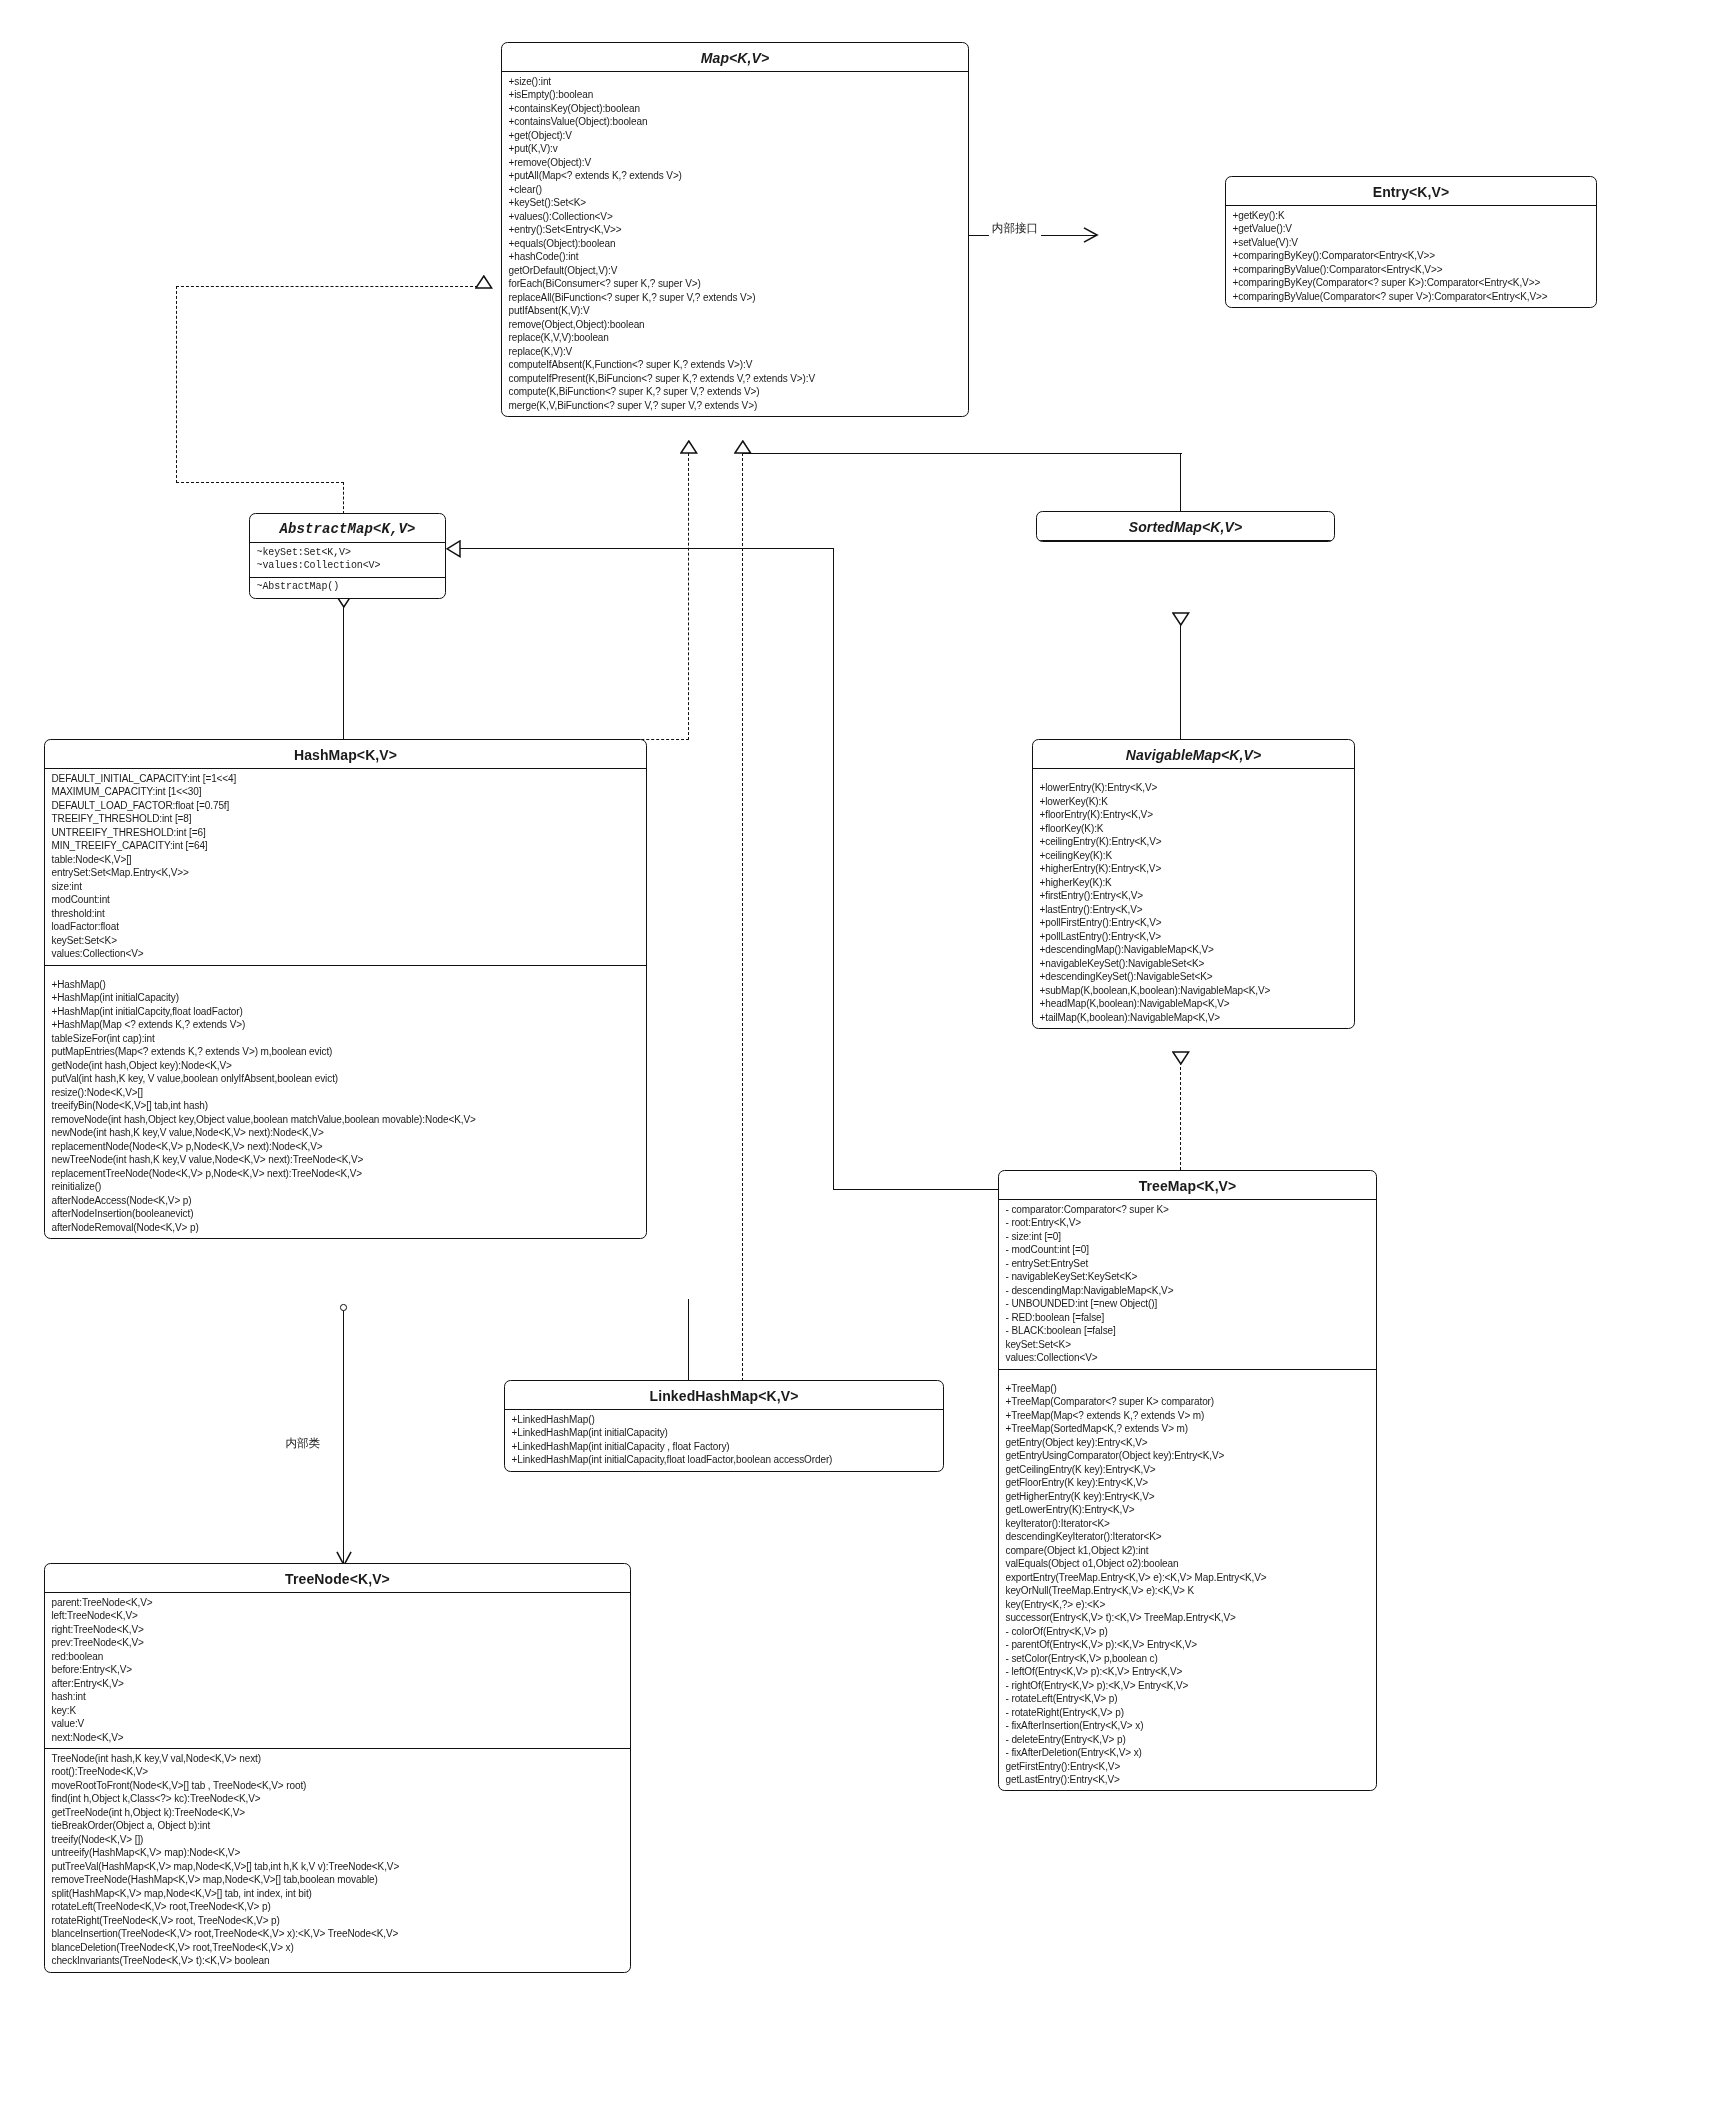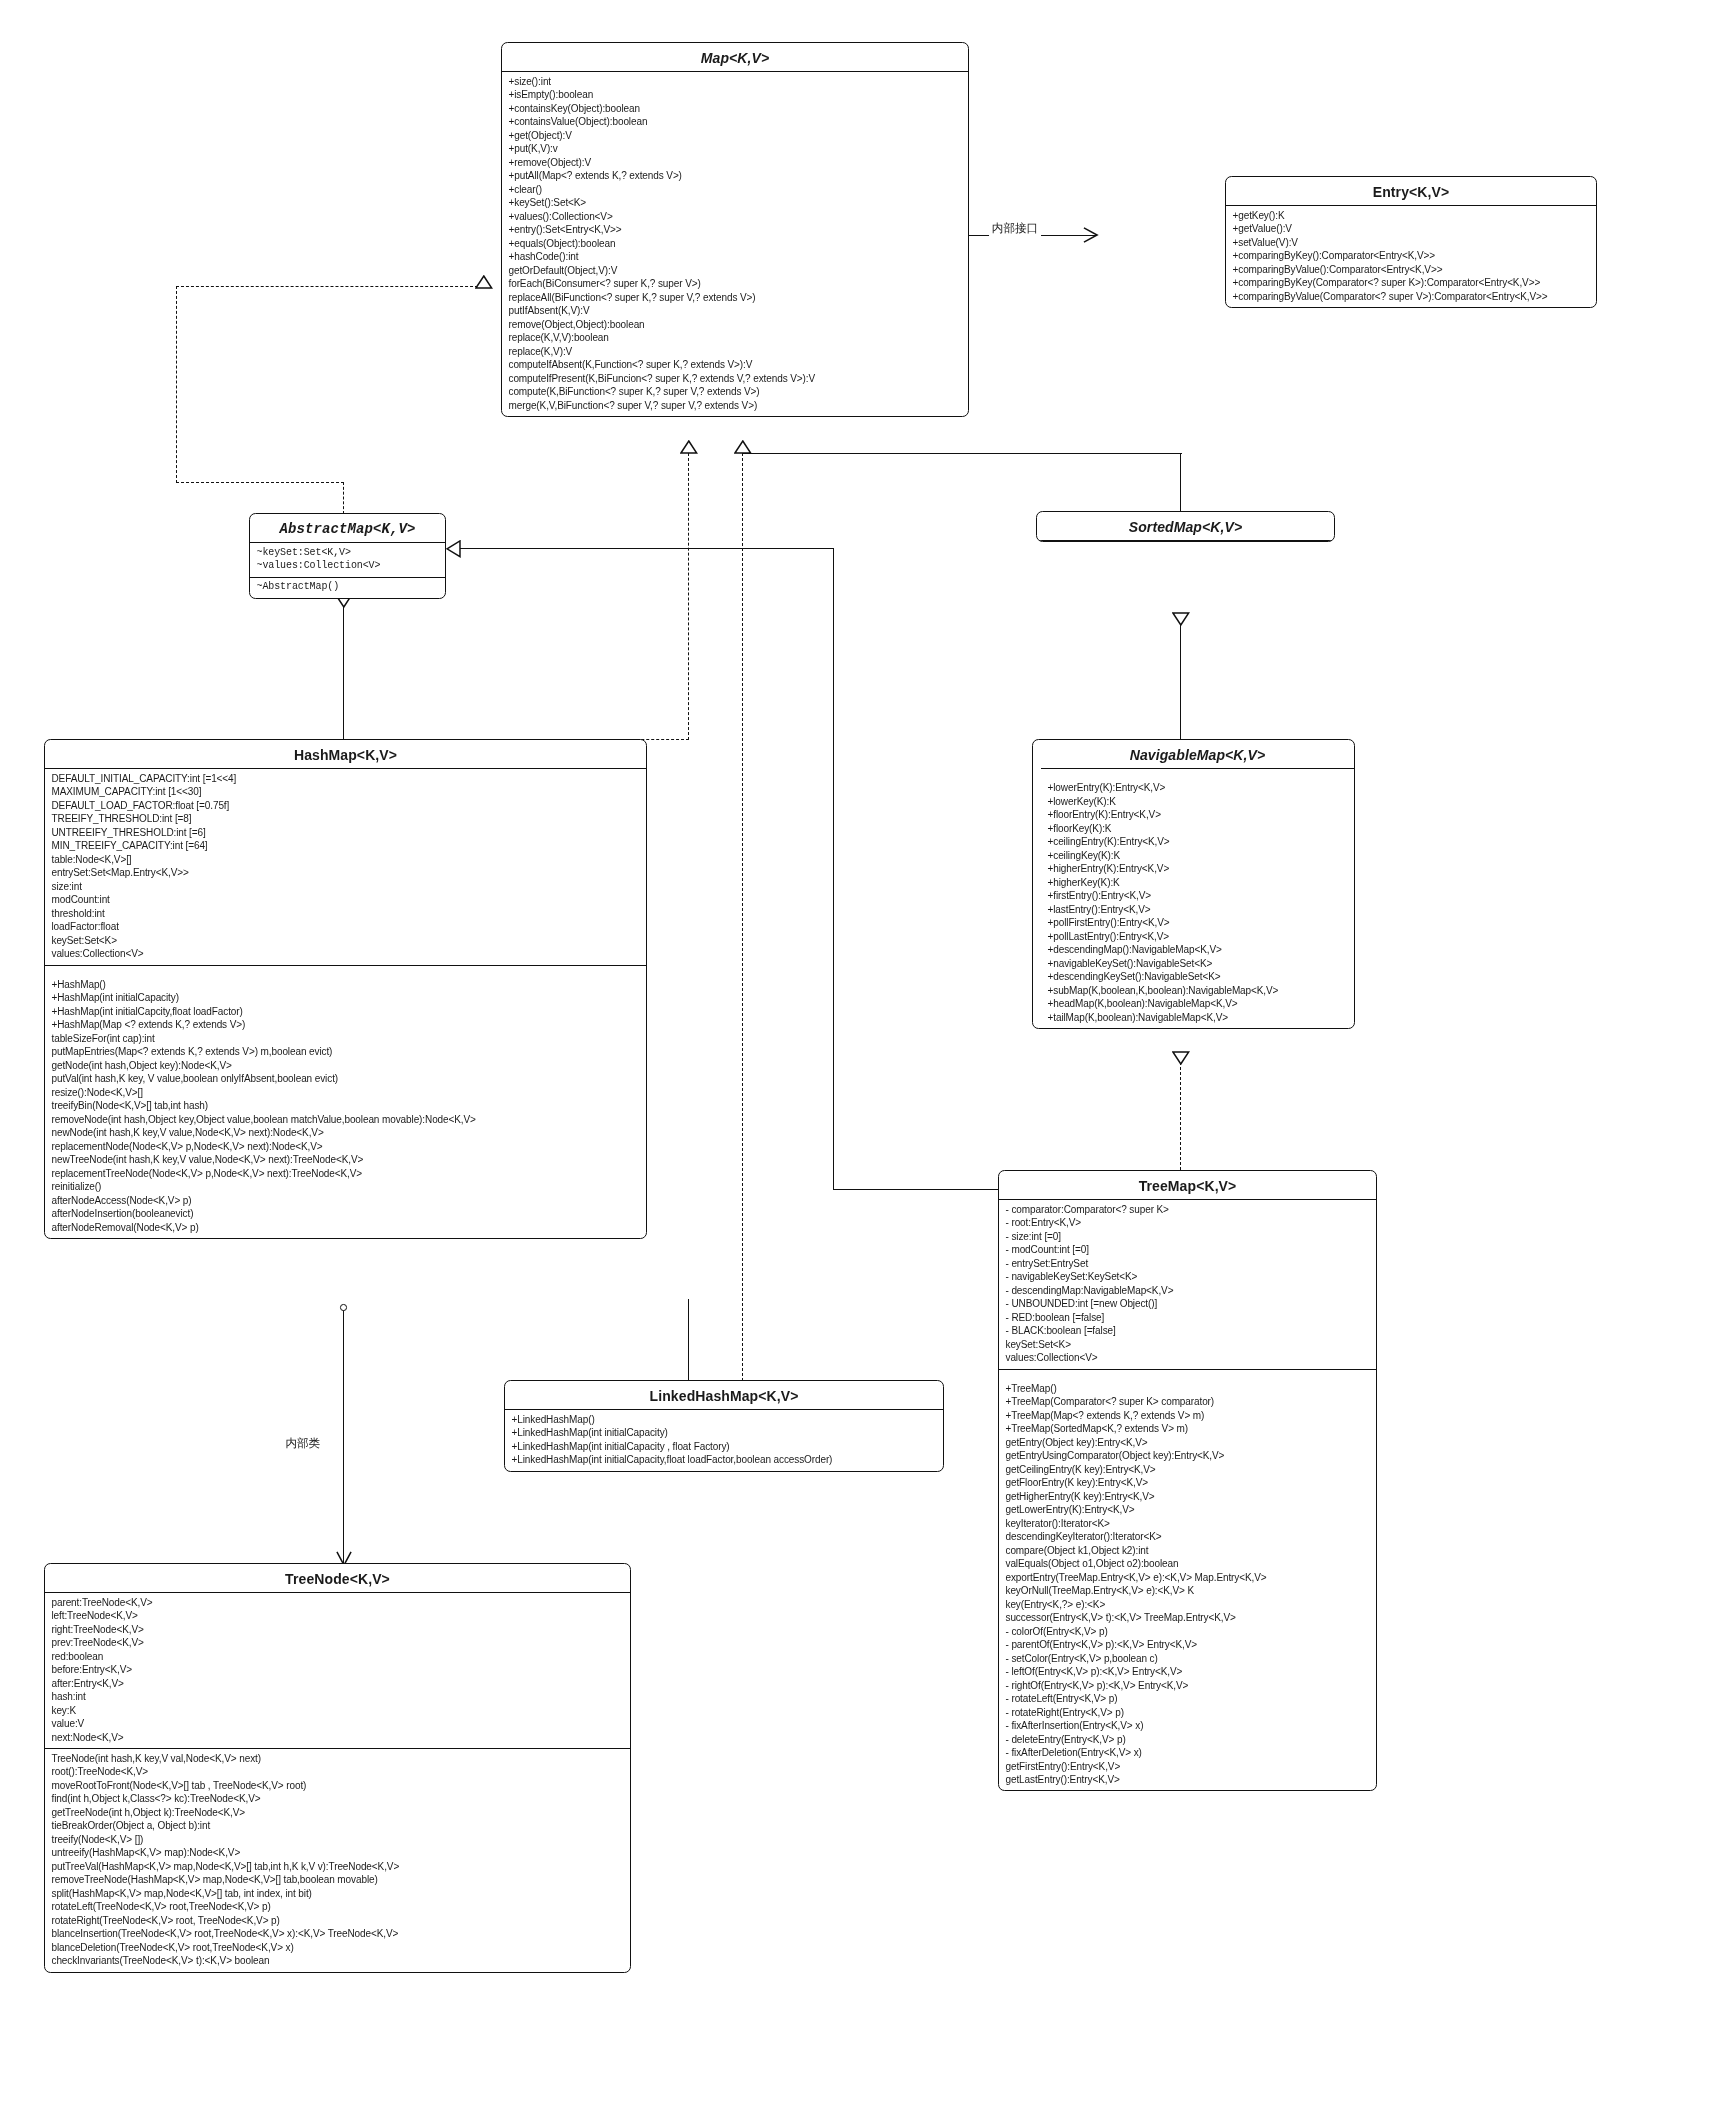--- a/index.html
+++ b/index.html
@@ -274,21 +274,21 @@
         <div class="row">replacementNode(Node&lt;K,V&gt; p,Node&lt;K,V&gt; next):Node&lt;K,V&gt;</div>
         <div class="row">newTreeNode(int hash,K key,V value,Node&lt;K,V&gt; next):TreeNode&lt;K,V&gt;</div>
         <div class="row">replacementTreeNode(Node&lt;K,V&gt; p,Node&lt;K,V&gt; next):TreeNode&lt;K,V&gt;</div>
         <div class="row">reinitialize()</div>
         <div class="row">afterNodeAccess(Node&lt;K,V&gt; p)</div>
         <div class="row">afterNodeInsertion(booleanevict)</div>
         <div class="row">afterNodeRemoval(Node&lt;K,V&gt; p)</div>
       </div>
   </div>
 
-  <div class="uml-class" style="left:1032px; top:739px; width:323px;padding-left:8px;">
+  <div class="uml-class" style="left:1032px; top:739px; width:323px;">
     <div class="uml-title italic">NavigableMap&lt;K,V&gt;</div>
     <div class="uml-compartment pad-top" id="navigablemap-methods">
         <div class="row">+lowerEntry(K):Entry&lt;K,V&gt;</div>
         <div class="row">+lowerKey(K):K</div>
         <div class="row">+floorEntry(K):Entry&lt;K,V&gt;</div>
         <div class="row">+floorKey(K):K</div>
         <div class="row">+ceilingEntry(K):Entry&lt;K,V&gt;</div>
         <div class="row">+ceilingKey(K):K</div>
         <div class="row">+higherEntry(K):Entry&lt;K,V&gt;</div>
         <div class="row">+higherKey(K):K</div>

